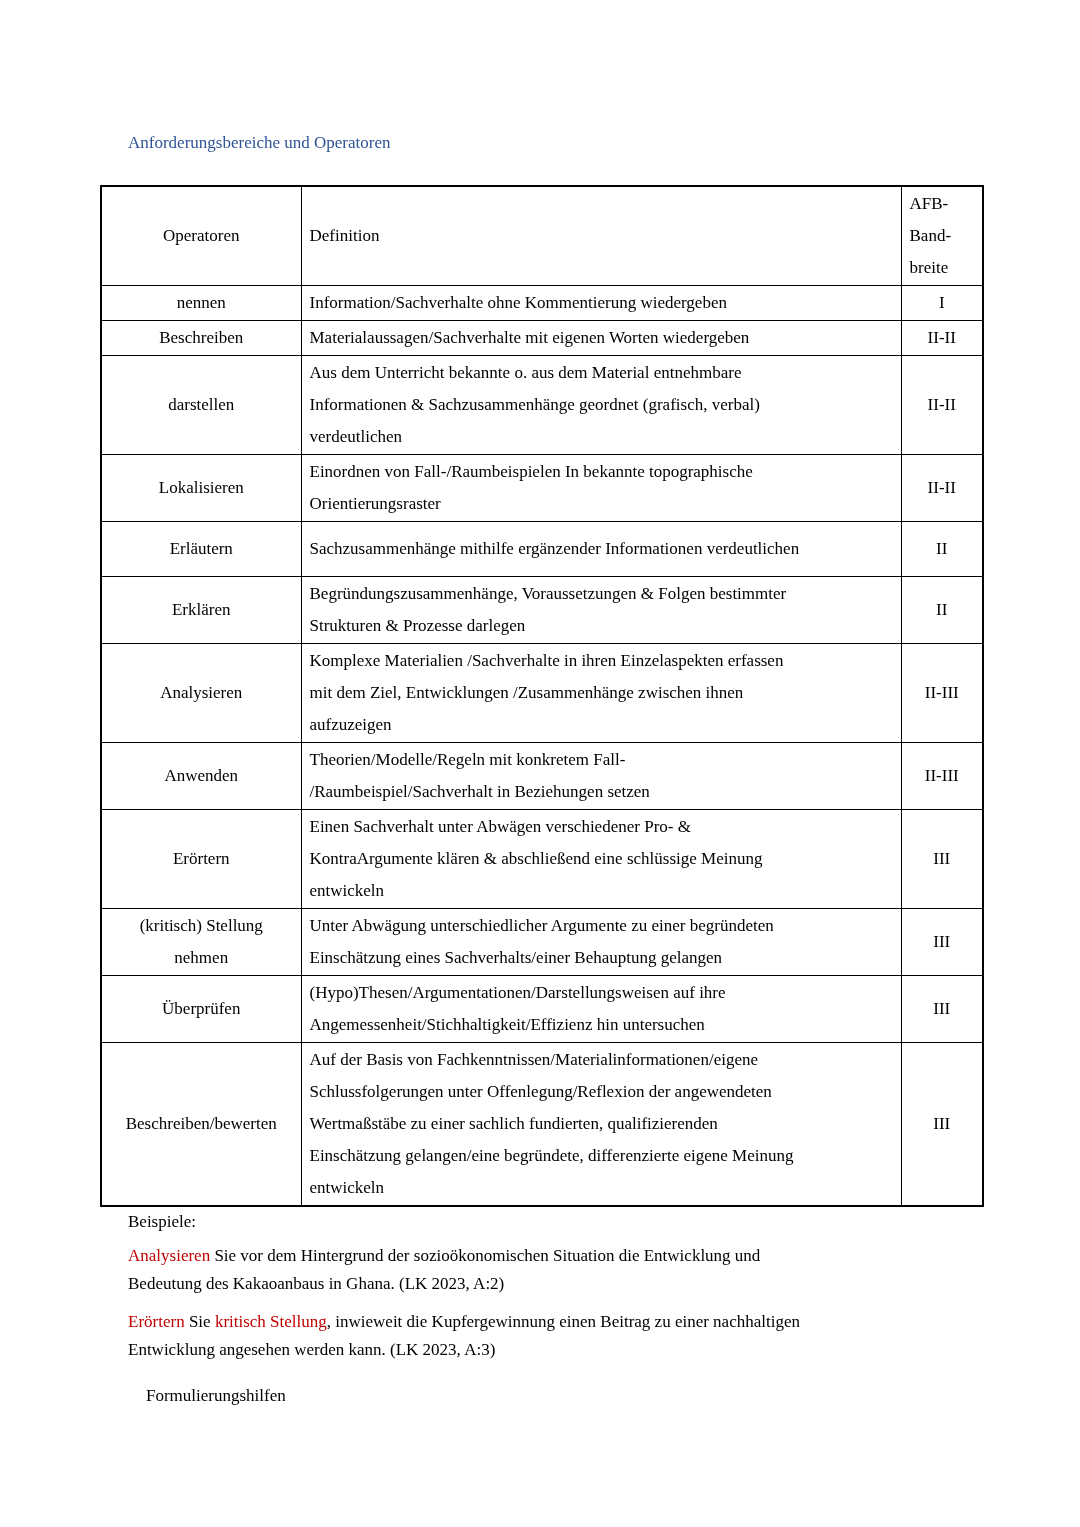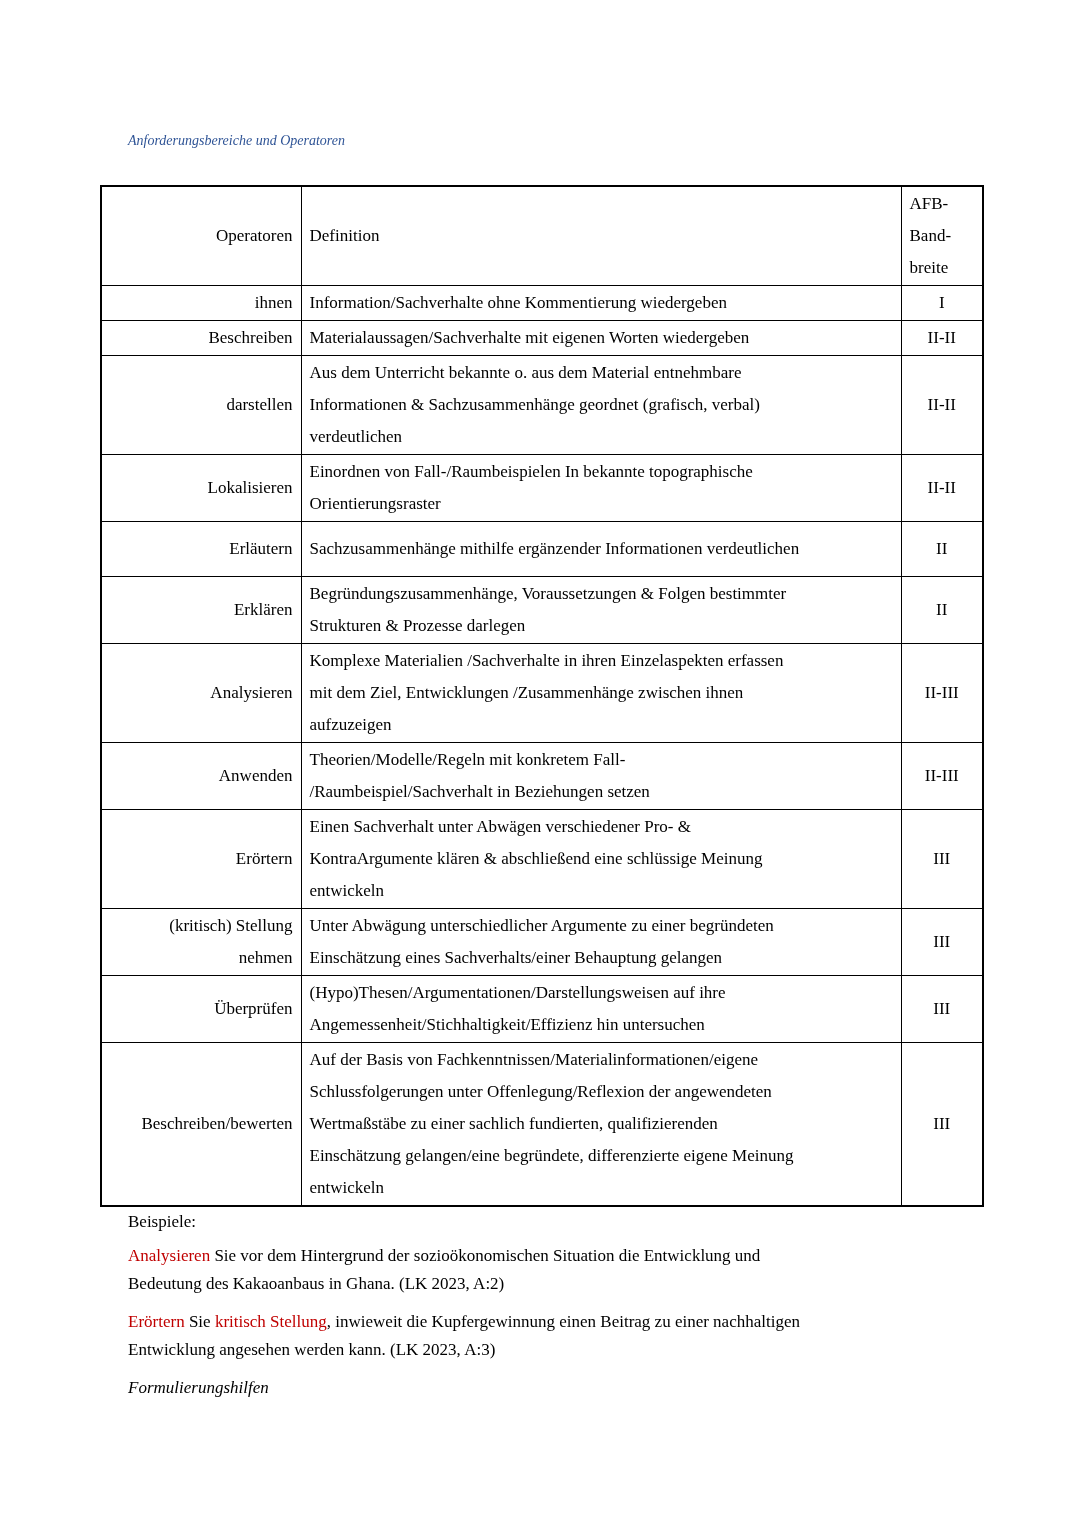--- a/index.html
+++ b/index.html
@@ -17,44 +17,43 @@
   .page {
     position: relative;
     width: 1080px;
     height: 1527px;
     overflow: hidden;
   }
   .doc-title {
     position: absolute;
     left: 128px;
     top: 133px;
-    font-size: 14px;
+    font-size: 17px;
     color: #2F5496;
-    font-style: italic;
   }
   table.op-table {
     position: absolute;
     left: 100px;
     top: 185px;
     width: 882px;
     border-collapse: collapse;
     border: 2px solid #000000;
     table-layout: fixed;
   }
   table.op-table td {
     border: 1px solid #000000;
     font-size: 17px;
     line-height: 32px;
     vertical-align: middle;
     padding: 1px 8px;
     overflow: hidden;
   }
   td.cell-op {
     white-space: pre-line;
-    text-align: right;
+    text-align: center;
   }
   td.cell-def {
     white-space: pre-line;
     text-align: left;
     padding-left: 9px;
   }
   td.cell-afb {
     text-align: center;
     white-space: pre-line;
   }
@@ -71,23 +70,22 @@
     line-height: 28px;
   }
   .examples-heading {
     margin: 0 0 6px 0;
   }
   p.example {
     margin: 0 0 10px 0;
     white-space: pre-line;
   }
   p.footer-line {
-    margin: 0;
+    margin: 18px;
     white-space: pre-line;
-    font-style: italic;
   }
   .red {
     color: #C00000;
   }
 </style>
 </head>
 <body>
 
 <div class="page">
 
@@ -101,21 +99,21 @@
     </colgroup>
     <tbody>
       <tr style="height:80px">
         <td class="cell-op">Operatoren</td>
         <td class="cell-def">Definition</td>
         <td class="head-afb">AFB-
 Band-
 breite</td>
       </tr>
       <tr style="height:27px">
-        <td class="cell-op">ihnen</td>
+        <td class="cell-op">nennen</td>
         <td class="cell-def">Information/Sachverhalte ohne Kommentierung wiedergeben</td>
         <td class="cell-afb">I</td>
       </tr>
       <tr style="height:27px">
         <td class="cell-op">Beschreiben</td>
         <td class="cell-def">Materialaussagen/Sachverhalte mit eigenen Worten wiedergeben</td>
         <td class="cell-afb">II-II</td>
       </tr>
       <tr style="height:90px">
         <td class="cell-op">darstellen</td>

